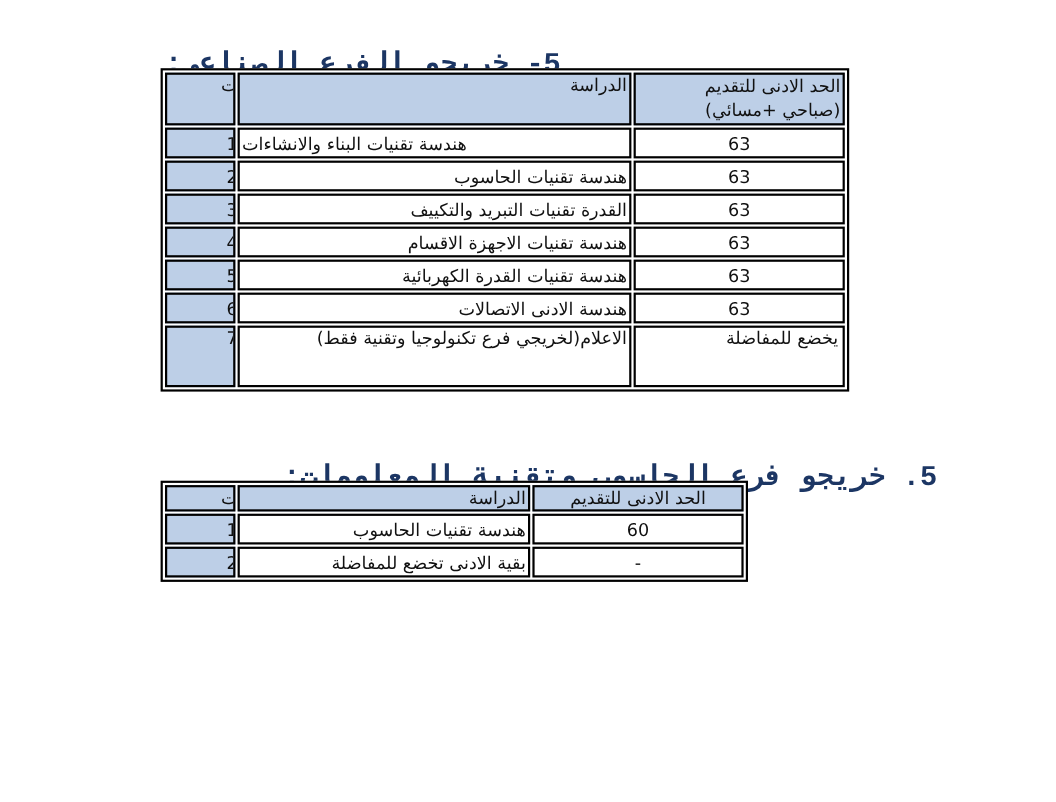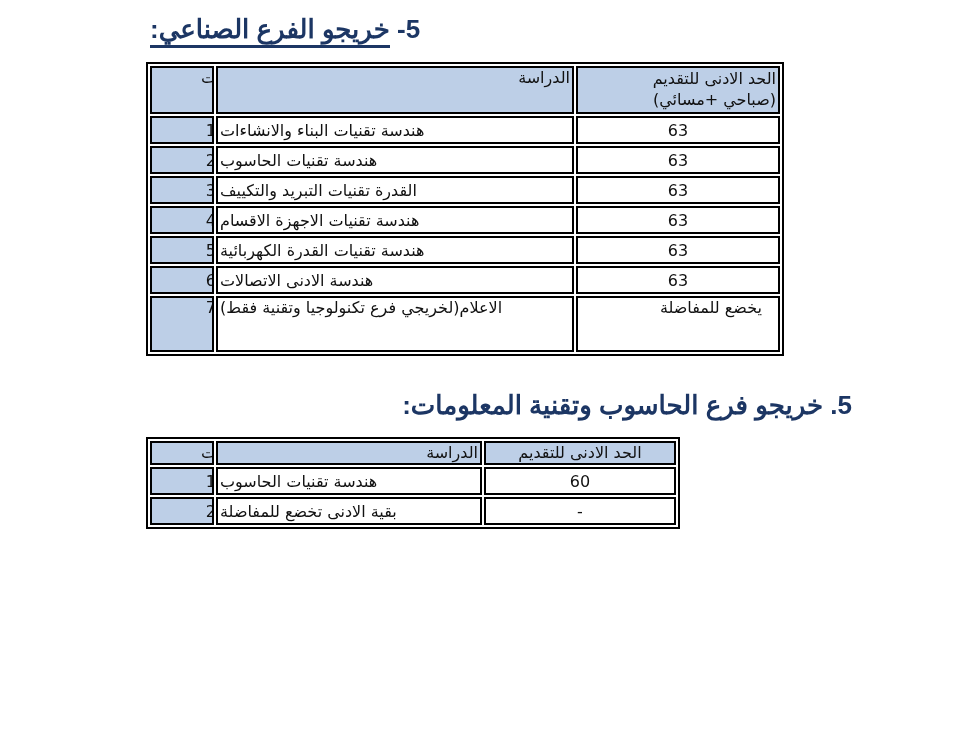--- a/index.html
+++ b/index.html
@@ -9,21 +9,22 @@
     font-family:"DejaVu Sans",sans-serif;
   }
   
   .sec-title{
     position:absolute;
     direction:rtl;
     color:#1c3664;
     font-weight:bold;
     font-size:26px;
     white-space:nowrap;
-    font-family:Liberation Sans, sans-serif;
+    font-family:Liberation Mono, monospace;
+    margin-top:28px;
   }
   .sec1-title{left:150px;top:14px;}
   .sec2-title{right:108px;top:390px;}
   .u-part{border-bottom:3px solid #1c3664;padding-bottom:1px;}
   
   table.doc{
     position:absolute;
     border-collapse:separate;
     border-spacing:2px;
     border:2px solid #000;
@@ -54,24 +55,24 @@
   .table2 .c-no{width:56px;}
   .table2 .c-study{width:258px;}
   .table2 .c-min{width:184px;}
   
   .table1 tr.hdr th{height:44px;}
   .table1 tr.data td{height:24px;}
   .table1 tr.tall td{height:52px;vertical-align:top;}
   .table2 tr.hdr th{height:20px;}
   .table2 tr.data td{height:24px;}
   
-  td.study{text-align:left;vertical-align:middle;}
+  td.study{text-align:right;vertical-align:middle;}
   td.study.alignL{text-align:left;margin-top:12px;}
   td.min{text-align:center;vertical-align:middle;margin-top:12px;}
-  td.min.alignR{text-align:right;padding-right:16px;}
+  td.min.alignR{text-align:right;padding-right:4px;}
   th.minhdr.centered{text-align:center;}
   .hdr2line{line-height:21px;}
 </style>
 </head>
 <body>
 
 <div class="sec-title sec1-title">
   <span>5- </span><span class="u-part">خريجو الفرع الصناعي:</span>
 </div>
 

